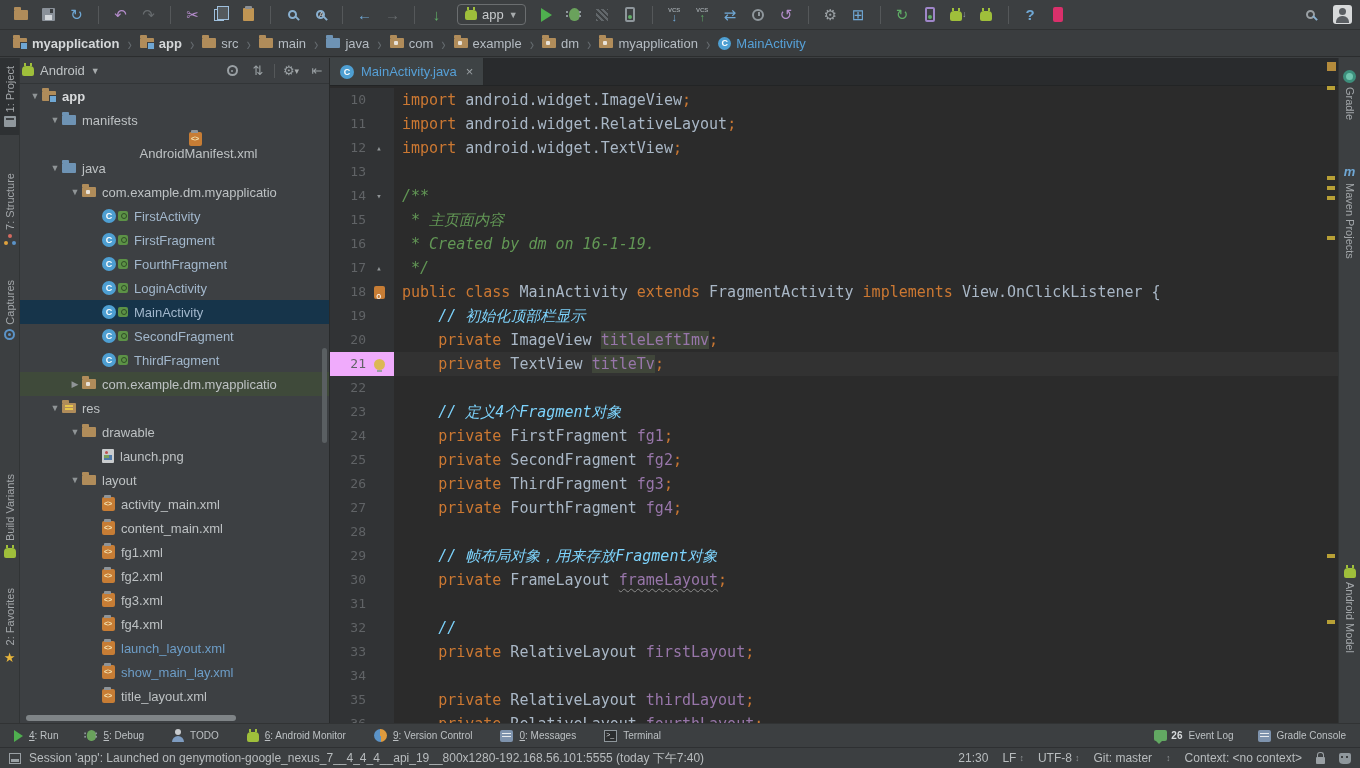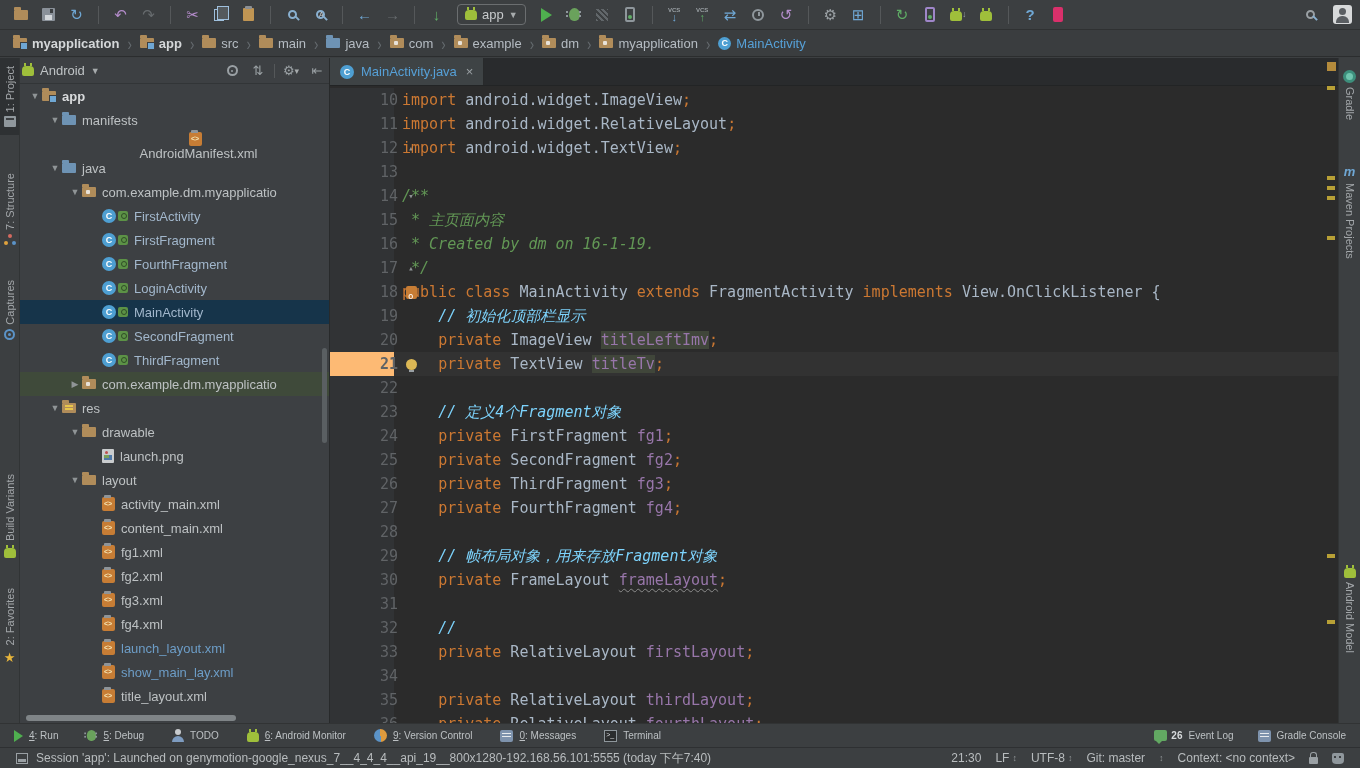--- a/index.html
+++ b/index.html
@@ -173,22 +173,22 @@
   #editor { flex:1; background:#2b2b2b; display:flex; flex-direction:column; position:relative; }
   #tabbar { height:28px; background:#292b2d; border-bottom:1px solid #222425; display:flex; }
   #tab-main { background:#3e4345; padding:0 10px; display:flex; align-items:center; gap:7px;
     font-size:13px; color:#56a0d7; border-right:1px solid #282a2b; }
   #tab-main .close { color:#9aa0a4; font-size:13px; margin-left:2px; }
   #code { flex:1; overflow:hidden; font-family:"DejaVu Sans Mono", monospace; font-size:15px;
     position:relative; padding-top:2px; }
   .cline { height:24px; display:flex; white-space:pre; line-height:24px; }
   .cline.cur { background:#323232; }
   .gut { width:64px; flex:none; background:#313335; display:flex; align-items:center; }
-  .cline.cur .gut { background:#fdba74;font-weight:bold; }
-  .gnum { width:36px; text-align:right; color:#606366; font-size:15px; flex:none;margin-left:32px; }
+  .cline.cur .gut { background:#f0abfc; }
+  .gnum { width:36px; text-align:right; color:#606366; font-size:13px; flex:none; }
   .gicn { width:26px; display:flex; align-items:center; justify-content:center; flex:none; }
   .foldm { color:#8f9496; font-size:9px; }
   .bulb { width:11px; height:11px; border-radius:50%; background:#dcb855; position:relative; }
   .bulb::after { content:""; position:absolute; left:3px; bottom:-2px; width:5px; height:2px; background:#9aa0a4; }
   .clsmark { width:11px; height:13px; background:#c77d35; border-radius:2px; position:relative; }
   .clsmark::after { content:"o"; position:absolute; left:2.5px; top:-2px; font-size:9px; color:#fff; }
   .ctext { padding-left:8px; }
   .tk-k { color:#cc7832; } .tk-p { color:#a9b7c6; }
   .tk-d { color:#629755; font-style:italic; }
   .tk-c { color:#7dd3fc; font-style:italic; }
@@ -202,21 +202,21 @@
   
   #winbar { position:absolute; left:0; right:0; bottom:21px; height:24px; background:#3c3f41;
     border-top:1px solid #313334; display:flex; align-items:center; padding:0 14px;
     font-size:10px; color:#bcc0c3; }
   #winbar-left { display:flex; align-items:center; gap:28px; flex:1; }
   #winbar-right { display:flex; align-items:center; gap:24px; }
   .wbitem { display:flex; align-items:center; gap:6px; }
   .wbitem u { text-decoration:underline; }
   .evcount { font-weight:bold; color:#d7dadc; margin-left:-2px; }
   #statusbar { position:absolute; left:0; right:0; bottom:0; height:21px; background:#3c3f41;
-    border-top:1px solid #2e3032; display:flex; align-items:center; padding:0 16px;
+    border-top:1px solid #2e3032; display:flex; align-items:center; padding:0 9px;
     font-size:12px; color:#b8bcbe; }
   #status-left { display:flex; align-items:center; gap:8px; flex:1; overflow:hidden; }
   #status-right { display:flex; align-items:center; gap:14px; }
   .stitem { display:flex; align-items:center; gap:3px; }
   .updn { font-size:9px; color:#8f9496; }
 </style>
 </head>
 <body>
 
 <div id="toolbar">

